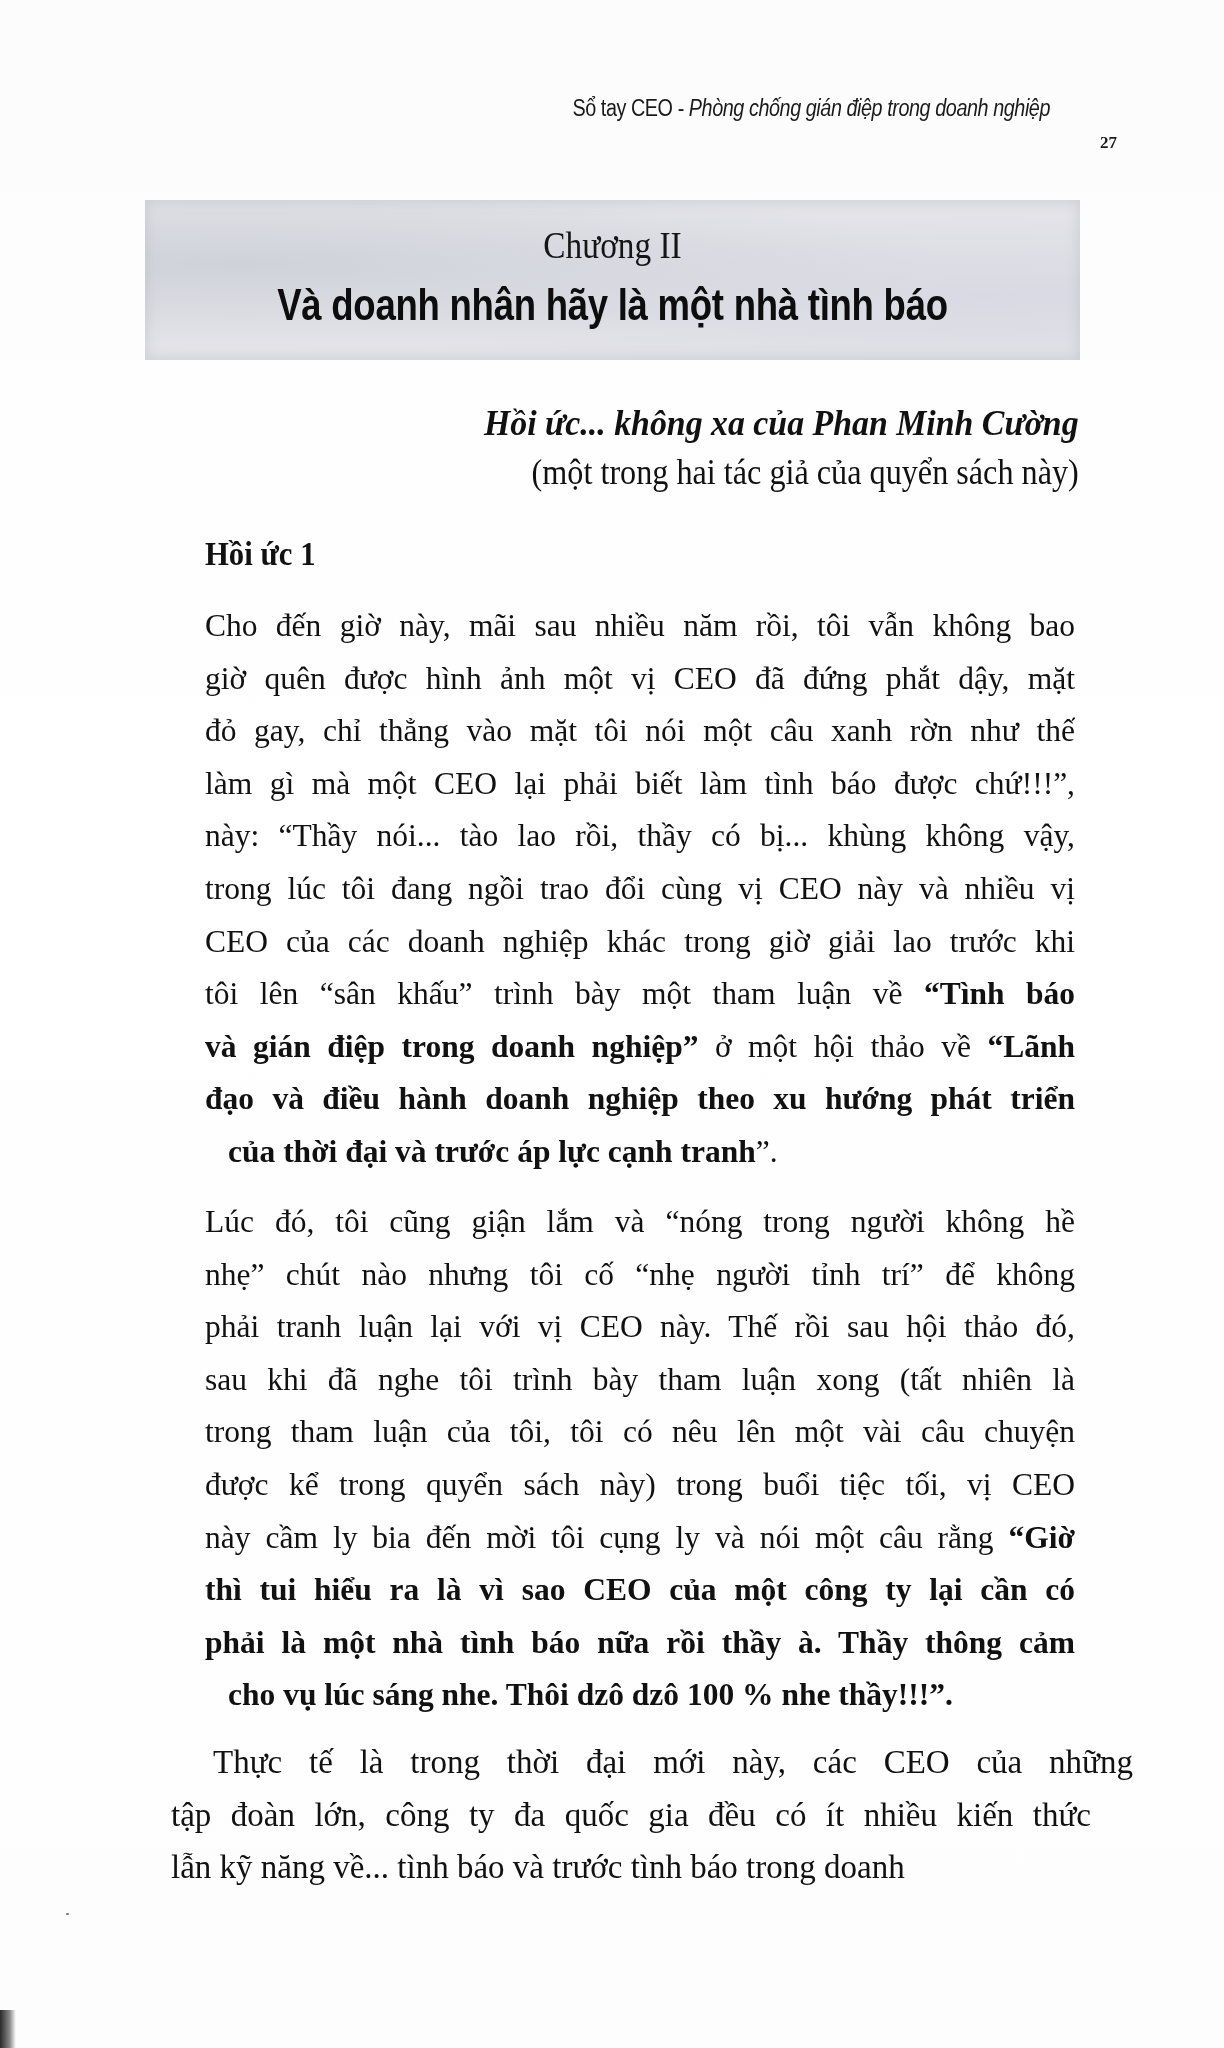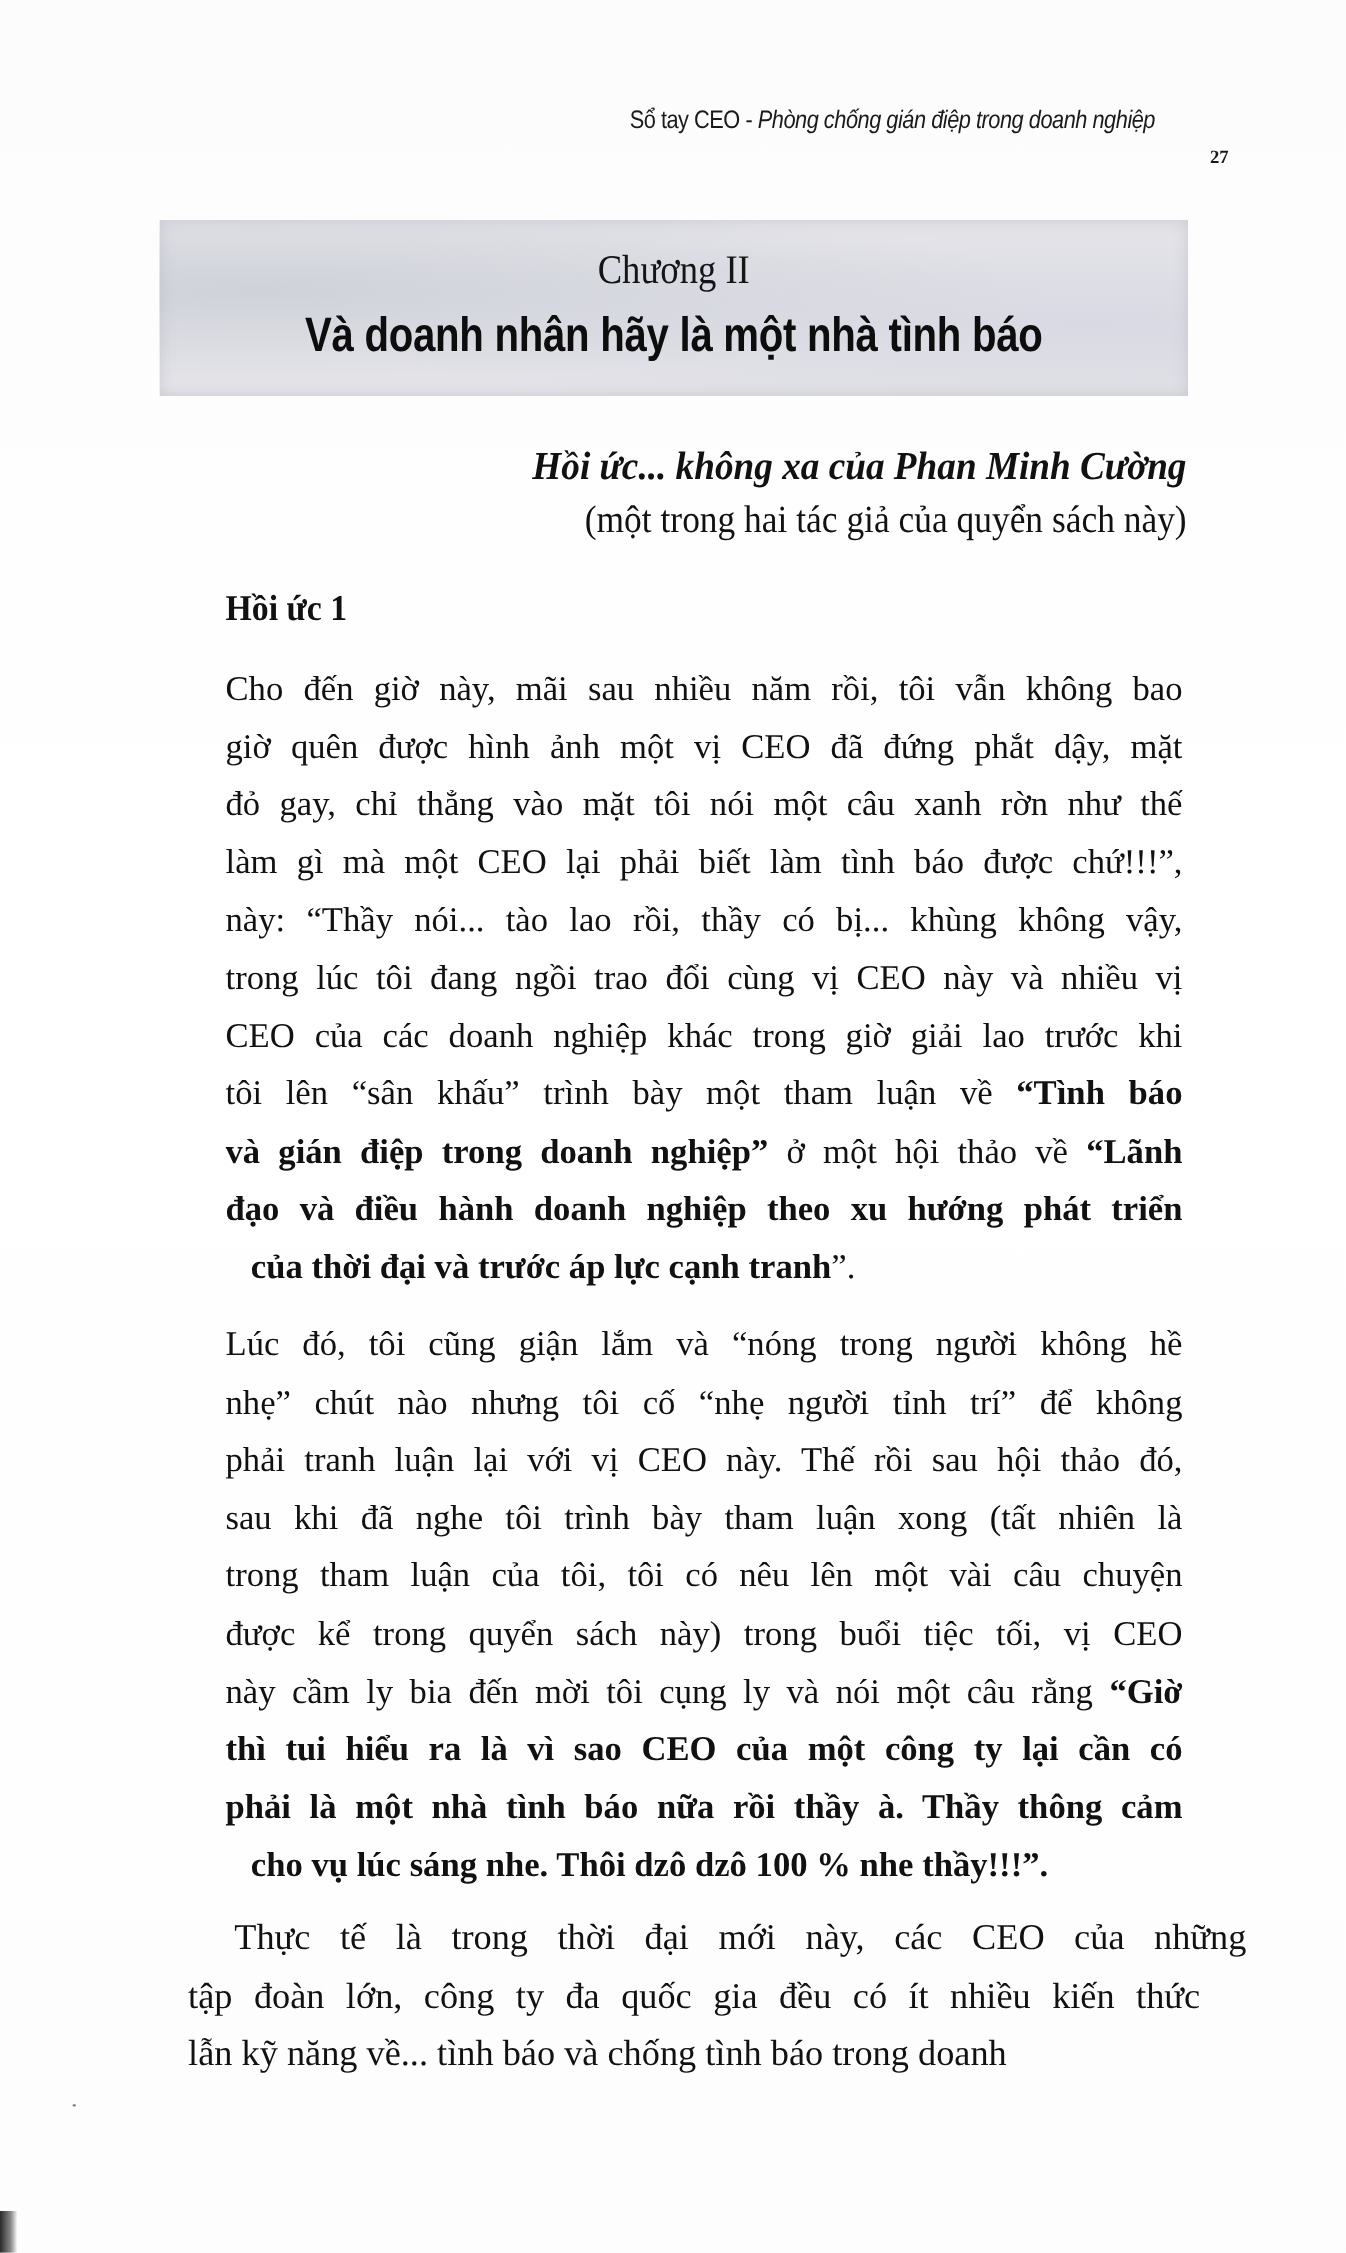--- a/index.html
+++ b/index.html
@@ -193,18 +193,18 @@
       <span class="line"><span>trong tham luận của tôi, tôi có nêu lên một vài câu chuyện</span></span>
       <span class="line"><span>được kể trong quyển sách này) trong buổi tiệc tối, vị CEO</span></span>
       <span class="line"><span>này cầm ly bia đến mời tôi cụng ly và nói một câu rằng </span><span class="b bold">“Giờ</span></span>
       <span class="line"><span class="b bold">thì tui hiểu ra là vì sao CEO của một công ty lại cần có</span></span>
       <span class="line"><span class="b bold">phải là một nhà tình báo nữa rồi thầy à. Thầy thông cảm</span></span>
       <span class="line last"><span class="b bold">cho vụ lúc sáng nhe. Thôi dzô dzô 100 % nhe thầy!!!”.</span></span>
     </div>
   <div class="para p3" id="para-2" style="top: 1736px; left: 221px;">
       <span class="line indent" style="margin-left: -50px; width: 920px;"><span>Thực tế là trong thời đại mới này, các CEO của những</span></span>
       <span class="line" style="margin-left: -50px; width: 920px;"><span>tập đoàn lớn, công ty đa quốc gia đều có ít nhiều kiến thức</span></span>
-      <span class="line last" style="margin-left: -50px; width: 920px;"><span>lẫn kỹ năng về... tình báo và chống tình báo trong doanh</span></span>
+      <span class="line last" style="margin-left: -50px; width: 920px;"><span>lẫn kỹ năng về... tình báo và trước tình báo trong doanh</span></span>
     </div>
 
   <div class="speck"></div>
   <div class="corner-shadow"></div>
 </div>
 
 </body></html>

